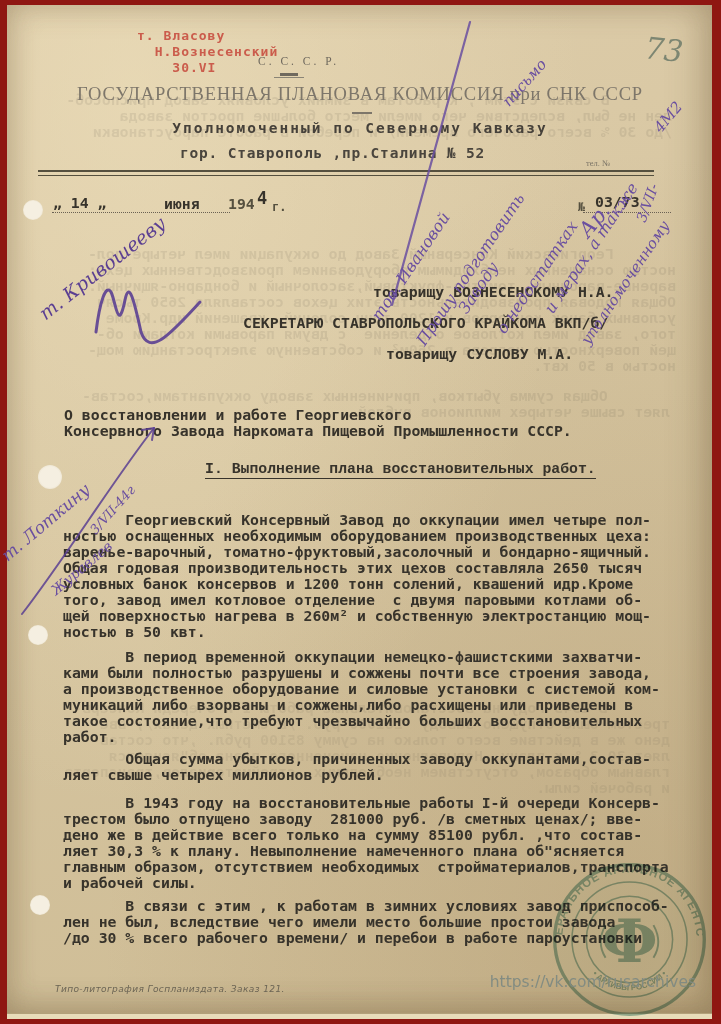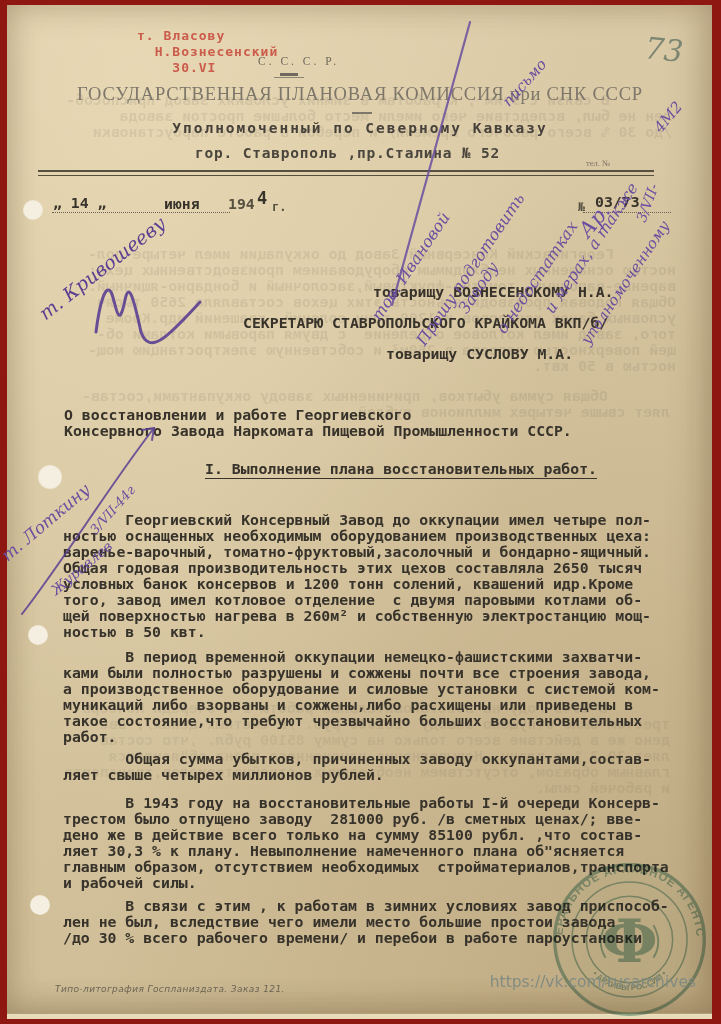--- a/index.html
+++ b/index.html
@@ -63,21 +63,21 @@
   <div class="abs redstamp" style="left:137px;top:28px;">т. Власову
   Н.Вознесенский
     30.VI</div>
 
   <div class="abs serifhead" style="left:258px;top:55px;font-size:11.5px;letter-spacing:3px;color:#6f695e;">С. С. С. Р.</div>
   <div class="abs" style="left:280px;top:73px;width:18px;height:2.5px;background:#6f695e;"></div>
   <div class="abs" style="left:274px;top:77px;width:30px;height:1px;background:#8a8476;"></div>
   <div class="abs serifhead" style="left:30px;top:84px;width:660px;text-align:center;font-size:18.5px;letter-spacing:.8px;">ГОСУДАРСТВЕННАЯ ПЛАНОВАЯ КОМИССИЯ при СНК СССР</div>
   <div class="abs" style="left:352px;top:112px;width:20px;height:2px;background:#7d766a;"></div>
   <div class="abs typed" style="left:30px;top:120px;width:660px;text-align:center;font-size:14.5px;letter-spacing:2px;color:#46413a;">Уполномоченный по Северному Кавказу</div>
-  <div class="abs typed" style="left:180px;top:145px;font-size:14.5px;letter-spacing:.8px;color:#4a453d;margin-left:15px;">гор. Ставрополь ,пр.Сталина № 52</div>
+  <div class="abs typed" style="left:180px;top:145px;font-size:14.5px;letter-spacing:.8px;color:#4a453d;">гор. Ставрополь ,пр.Сталина № 52</div>
   <div class="abs" style="left:586px;top:158px;font-size:8.5px;color:#7b7466;font-family:'Liberation Serif',serif;">тел. №</div>
   <div class="abs rule" style="left:38px;top:170px;width:616px;height:2px;"></div>
   <div class="abs rule" style="left:38px;top:175px;width:616px;height:1px;"></div>
 
   <div class="abs dot" style="left:52px;top:211px;width:178px;"></div>
   <div class="abs typed" style="left:53px;top:195px;">„ 14 „</div>
   <div class="abs typed" style="left:125px;top:196px;margin-left:39px;">июня</div>
   <div class="abs typed" style="left:228px;top:196px;color:#55503f;">194</div>
   <div class="abs typed" style="left:257px;top:190px;font-size:17px;">4</div>
   <div class="abs typed" style="left:272px;top:199px;font-size:12px;color:#55503f;">г.</div>
@@ -85,21 +85,21 @@
   <div class="abs typed" style="left:578px;top:199px;font-size:12px;color:#55503f;">№</div>
   <div class="abs typed" style="left:595px;top:194px;">03/73</div>
 
   <div class="abs typed" style="left:373px;top:284px;">товарищу ВОЗНЕСЕНСКОМУ Н.А.</div>
   <div class="abs typed" style="left:243px;top:315px;">СЕКРЕТАРЮ СТАВРОПОЛЬСКОГО КРАЙКОМА ВКП/б/</div>
   <div class="abs typed" style="left:373px;top:346px;margin-left:13px;">товарищу СУСЛОВУ М.А.</div>
 
   <div class="abs typed" style="left:64px;top:407px;">О восстановлении и работе Георгиевского
 Консервного Завода Наркомата Пищевой Промышленности СССР.</div>
 
-  <div class="abs typed underl" style="left:205px;top:461px;">I. Выполнение плана восстановительных работ.</div>
+  <div class="abs typed underl" style="left:205px;top:461px;font-family:Liberation Mono, monospace;">I. Выполнение плана восстановительных работ.</div>
 
   <div class="abs typed" style="left:63px;top:512px;">       Георгиевский Консервный Завод до оккупации имел четыре пол-
 ностью оснащенных необходимым оборудованием производственных цеха:
 варенье-варочный, томатно-фруктовый,засолочный и бондарно-ящичный.
 Общая годовая производительность этих цехов составляла 2650 тысяч
 условных банок консервов и 1200 тонн солений, квашений идр.Кроме
 того, завод имел котловое отделение  с двумя паровыми котлами об-
 щей поверхностью нагрева в 260м² и собственную электростанцию мощ-
 ностью в 50 квт.</div>
   <div class="abs typed" style="left:63px;top:649px;">       В период временной оккупации немецко-фашистскими захватчи-

